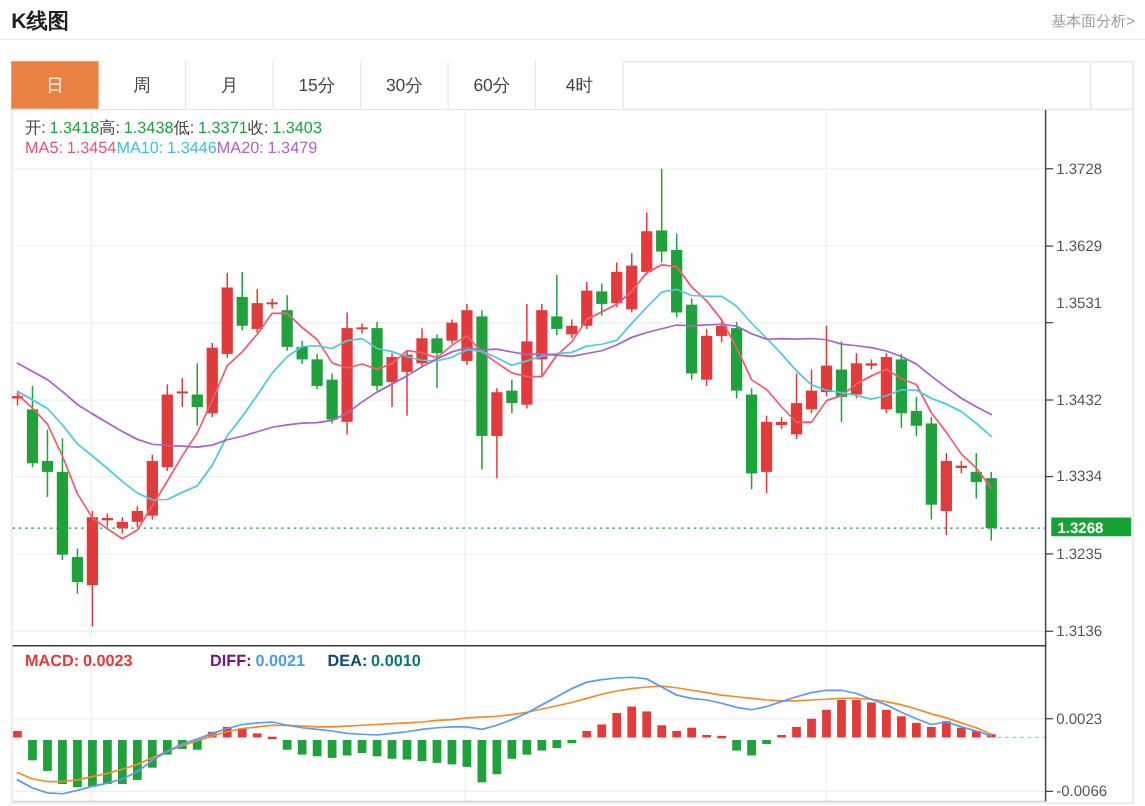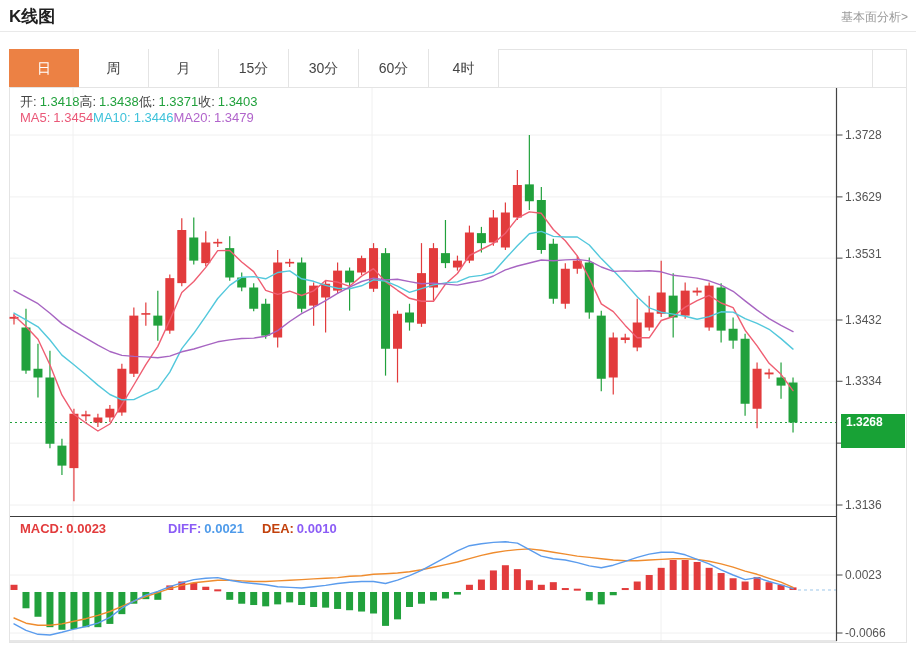--- a/index.html
+++ b/index.html
@@ -14,21 +14,21 @@
        border-right:1px solid #e4e4e4;box-sizing:border-box;cursor:pointer;background:#fff;flex:none;}
   .tab.active{color:#fff;border-right:none;}
   #tab-row-endline{position:absolute;left:872px;top:50px;width:1px;height:38px;background:#e4e4e4;}
   .legend-row{position:absolute;display:flex;gap:0;font-size:13px;white-space:nowrap;}
   #ohlc-legend{left:20px;top:93px;}
   #ma-legend{left:20px;top:110px;}
   #macd-legend{left:20px;top:521px;gap:18px;font-weight:bold;}
   .legend-item .lab{color:#444;margin-right:3px;}
   #chart-svg{position:absolute;left:0;top:0;}
   .axis-label{position:absolute;left:845px;font-size:12px;color:#555;line-height:16px;}
-  #price-badge{position:absolute;left:841px;width:64px;height:34px;line-height:17px;
+  #price-badge{position:absolute;left:841px;width:64px;height:15px;line-height:17px;
                font-size:12px;font-weight:bold;color:#fff;padding-left:5px;box-sizing:border-box;}
 </style>
 </head>
 <body>
 
 <div id="page-title">K线图</div>
 <div id="analysis-link">基本面分析&gt;</div>
 <div id="header-divider"></div>
 
 <div id="widget"></div>
@@ -435,28 +435,28 @@
     <span class="legend-item"><span class="lab">低:</span><span style="color: rgb(33, 161, 60);">1.3371</span></span>
     <span class="legend-item"><span class="lab">收:</span><span style="color: rgb(33, 161, 60);">1.3403</span></span>
   </div>
 <div id="ma-legend" class="legend-row">
     <span class="legend-item"><span class="lab" style="color: rgb(234, 88, 120);">MA5:</span><span style="color: rgb(234, 88, 120);">1.3454</span></span>
     <span class="legend-item"><span class="lab" style="color: rgb(63, 194, 218);">MA10:</span><span style="color: rgb(63, 194, 218);">1.3446</span></span>
     <span class="legend-item"><span class="lab" style="color: rgb(177, 100, 203);">MA20:</span><span style="color: rgb(177, 100, 203);">1.3479</span></span>
   </div>
 <div id="macd-legend" class="legend-row">
     <span class="legend-item"><span class="lab" style="color: rgb(226, 59, 60);">MACD:</span><span style="color: rgb(226, 59, 60);">0.0023</span></span>
-    <span class="legend-item"><span class="lab" style="color: #8b5cf6; padding-left: 44px;">DIFF:</span><span style="color: rgb(79, 155, 234); margin-top: 24px;">0.0021</span></span>
-    <span class="legend-item"><span class="lab" style="color: #c2410c;">DEA:</span><span style="color: #8b5cf6;">0.0010</span></span>
+    <span class="legend-item"><span class="lab" style="color: #701a75; padding-left: 44px;">DIFF:</span><span style="color: rgb(79, 155, 234); margin-top: 24px;">0.0021</span></span>
+    <span class="legend-item"><span class="lab" style="color: #0c4a6e;">DEA:</span><span style="color: #0f766e;">0.0010</span></span>
   </div>
 
 <div id="axis-labels">
     <div class="axis-label" style="top: 127px;">1.3728</div>
     <div class="axis-label" style="top: 188.875px;">1.3629</div>
-    <div class="axis-label" style="top: 246px;">1.3531</div>
+    <div class="axis-label" style="top: 234px;">1.3531</div>
     <div class="axis-label" style="top: 312px;">1.3432</div>
     <div class="axis-label" style="top: 373.25px;">1.3334</div>
     <div class="axis-label" style="top: 435.125px;">1.3235</div>
     <div class="axis-label" style="top: 497px;">1.3136</div>
     <div class="axis-label" style="top: 567px;">0.0023</div>
     <div class="axis-label" style="top: 625px;">-0.0066</div>
   </div>
 <div id="price-badge" style="top: 414px; background: rgb(24, 162, 54);">1.3268</div>
 
 </body></html>

